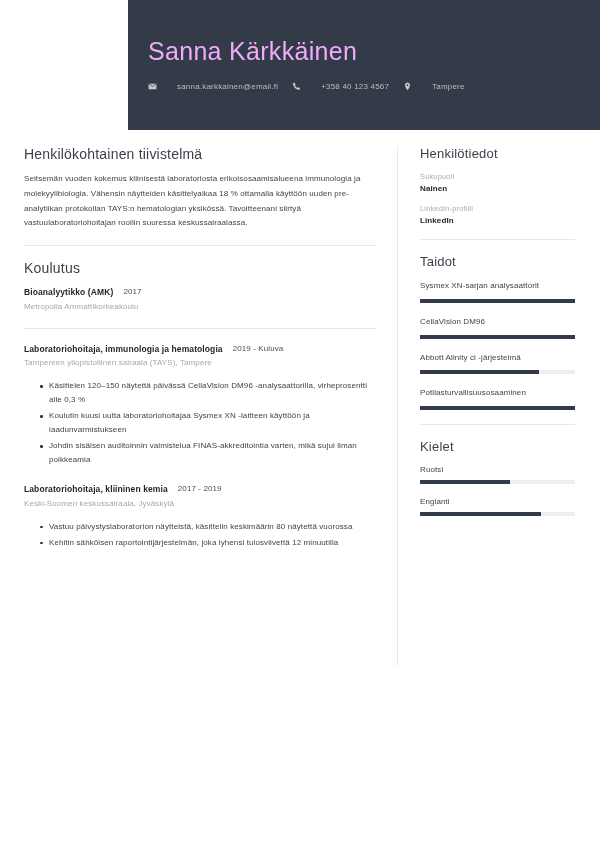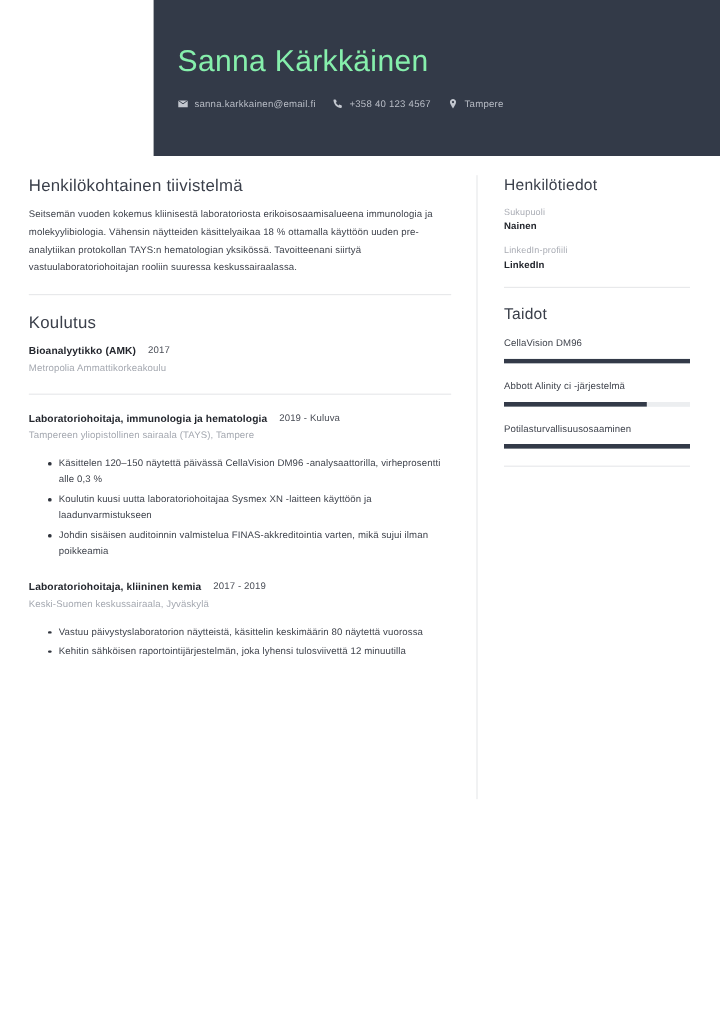--- a/index.html
+++ b/index.html
@@ -29,38 +29,38 @@
     height: 130px;
     background: #333a48;
   }
   .header-inner {
     position: absolute;
     left: 20px;
     top: 38px;
     right: 16px;
   }
   .full-name {
-    color: #86efac;
+    color: #f0abfc;
     font-size: 25px;
     font-weight: 400;
     letter-spacing: 0.3px;
     line-height: 1.1;
     margin: 0 0 16px 0;
     white-space: nowrap;
   }
   .contact-row {
     display: flex;
     align-items: center;
     gap: 14px;
     flex-wrap: nowrap;
   }
   .contact-item {
     display: flex;
     align-items: flex-start;
-    gap: 5px;
+    gap: 20px;
     color: #b9bdc6;
     font-size: 8px;
     letter-spacing: 0.2px;
     white-space: nowrap;
   }
   .contact-item .ic {
     display: inline-flex;
     align-items: center;
     justify-content: center;
     width: 9px;
@@ -342,20 +342,26 @@
           <div class="detail-label">LinkedIn-profiili</div>
           <div class="detail-value">LinkedIn</div>
         </div>
       </div>
 
       <div class="hr-line"></div>
 
       <div class="sec-block">
         <h2 class="sec-title right">Taidot</h2>
 
+        <div class="skill-item">
+          <div class="skill-name">Sysmex XN-sarjan analysaattorit</div>
+          <div class="bar-track">
+            <div class="bar-fill" style="width: 100%;"></div>
+          </div>
+        </div>
 
         <div class="skill-item">
           <div class="skill-name">CellaVision DM96</div>
           <div class="bar-track">
             <div class="bar-fill" style="width: 100%;"></div>
           </div>
         </div>
 
         <div class="skill-item">
           <div class="skill-name">Abbott Alinity ci -järjestelmä</div>
@@ -368,16 +374,33 @@
         <div class="skill-item">
           <div class="skill-name">Potilasturvallisuusosaaminen</div>
           <div class="bar-track">
             <div class="bar-fill" style="width: 100%;"></div>
           </div>
         </div>
       </div>
 
       <div class="hr-line"></div>
 
+      <div class="sec-block">
+        <h2 class="sec-title right">Kielet</h2>
+
+        <div class="lang-item">
+          <div class="lang-name">Ruotsi</div>
+          <div class="bar-track">
+            <div class="bar-fill" style="width: 58%;"></div>
+          </div>
+        </div>
+
+        <div class="lang-item">
+          <div class="lang-name">Englanti</div>
+          <div class="bar-track">
+            <div class="bar-fill" style="width: 78%;"></div>
+          </div>
+        </div>
+      </div>
 
     </div>
   </div>
 </div>
 
 </body></html>

